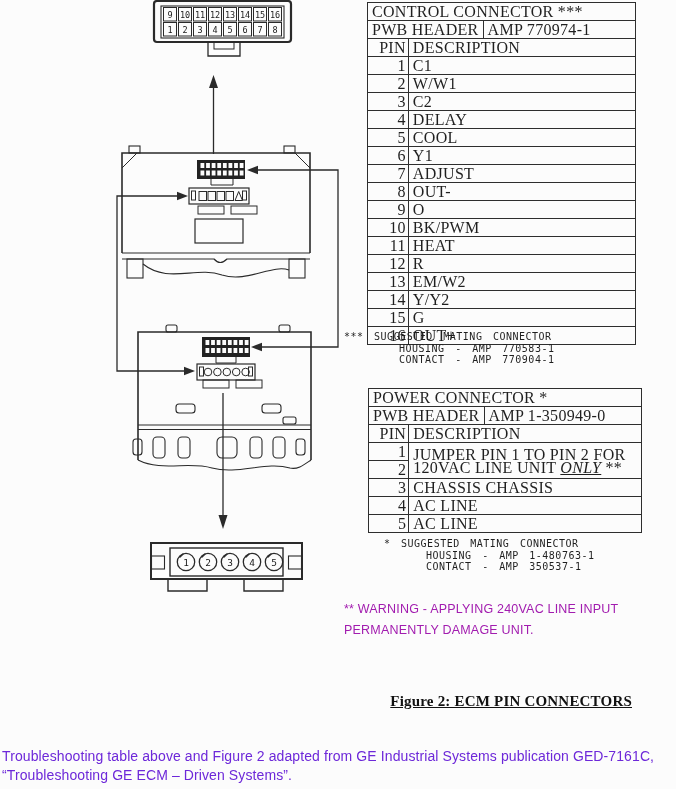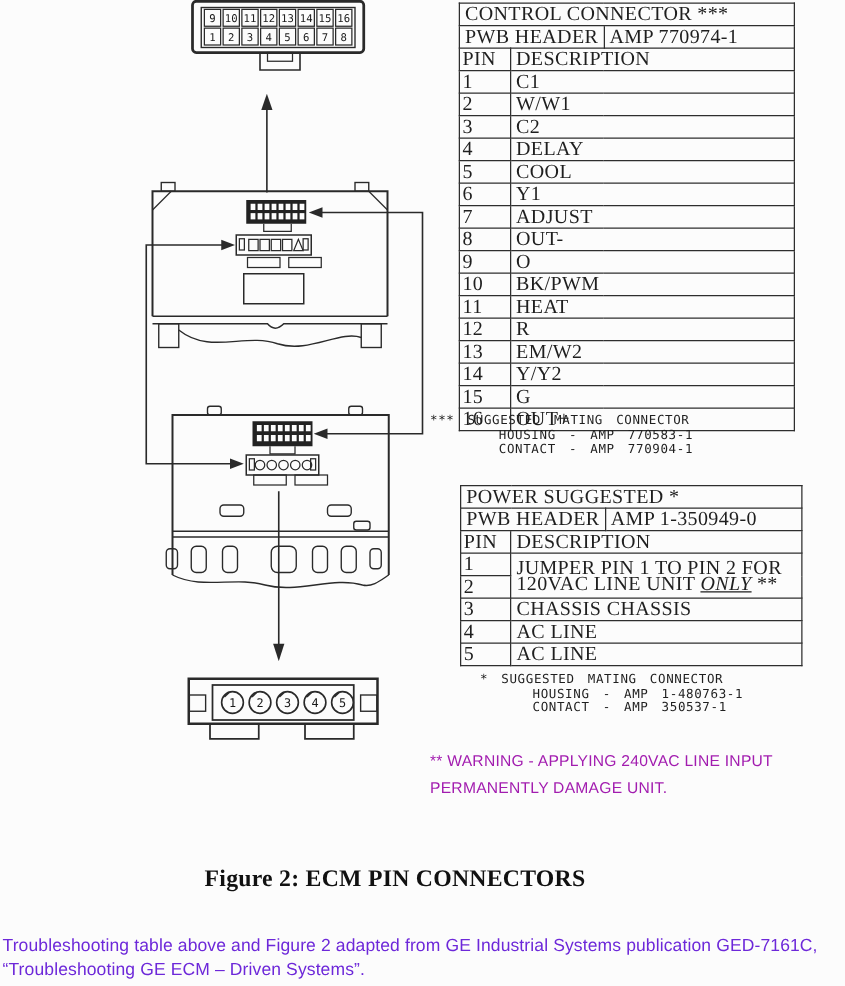--- a/index.html
+++ b/index.html
@@ -11,40 +11,40 @@
   
   .dtable{
     position:absolute;border-collapse:collapse;background:#fcfcfc;
     font-family:Liberation Serif, serif;font-size:16px;letter-spacing:0.3px;
     color:#1f1f1f;
   }
   .dtable td{
     border:1.6px solid #2e2e2e;padding:0 4px;height:17px;
     white-space:nowrap;vertical-align:middle;line-height:12px;
   }
-  .dtable td.pin{text-align:left;padding:0 2px;}
+  .dtable td.pin{text-align:right;padding:0 2px;}
   .dtable td.jumper{line-height:13px;}
   .em-only{font-style:italic;text-decoration:underline;}
   
   .cadnote{
     position:absolute;font-family:"DejaVu Sans Mono",monospace;
     font-size:10px;line-height:11.5px;letter-spacing:0.5px;word-spacing:4px;
     color:#1f1f1f;white-space:nowrap;
   }
   .cadnote .ind{margin-left:55px;}
   .cadnote.pw .ind{margin-left:42px;}
   
   .warning{
     position:absolute;font-family:"Liberation Sans",sans-serif;font-weight:normal;
     font-size:12.5px;line-height:21px;color:#a21caf;white-space:nowrap;letter-spacing:0.2px;
   }
   
   .caption{
     position:absolute;font-family:"Liberation Serif",serif;font-weight:bold;
-    font-size:19px;color:#111;text-align:center;letter-spacing:0.2px;
+    font-size:15px;color:#111;text-align:right;letter-spacing:0.2px;text-decoration:underline;
   }
   .footer{
     position:absolute;font-family:Liberation Sans, sans-serif;font-size:14px;
     line-height:19px;color:#6d28d9;letter-spacing:0.1px;white-space:nowrap;
   }
 </style>
 </head>
 <body>
 
 <div id="page">
@@ -354,21 +354,21 @@
   </div>
 
   <table class="dtable" style="left:368px;top:388px">
     <colgroup>
         <col style="width:32px">
         <col style="width:60px">
         <col style="width:157px">
       </colgroup>
     <tbody>
         <tr>
-      <td colspan="3">POWER SUGGESTED *</td>
+      <td colspan="3">POWER CONNECTOR *</td>
     </tr>
     <tr>
       <td colspan="2">PWB HEADER</td>
       <td>AMP 1-350949-0</td>
     </tr>
     <tr>
       <td class="pin">PIN</td>
       <td colspan="2">DESCRIPTION</td>
     </tr>
     <tr>

